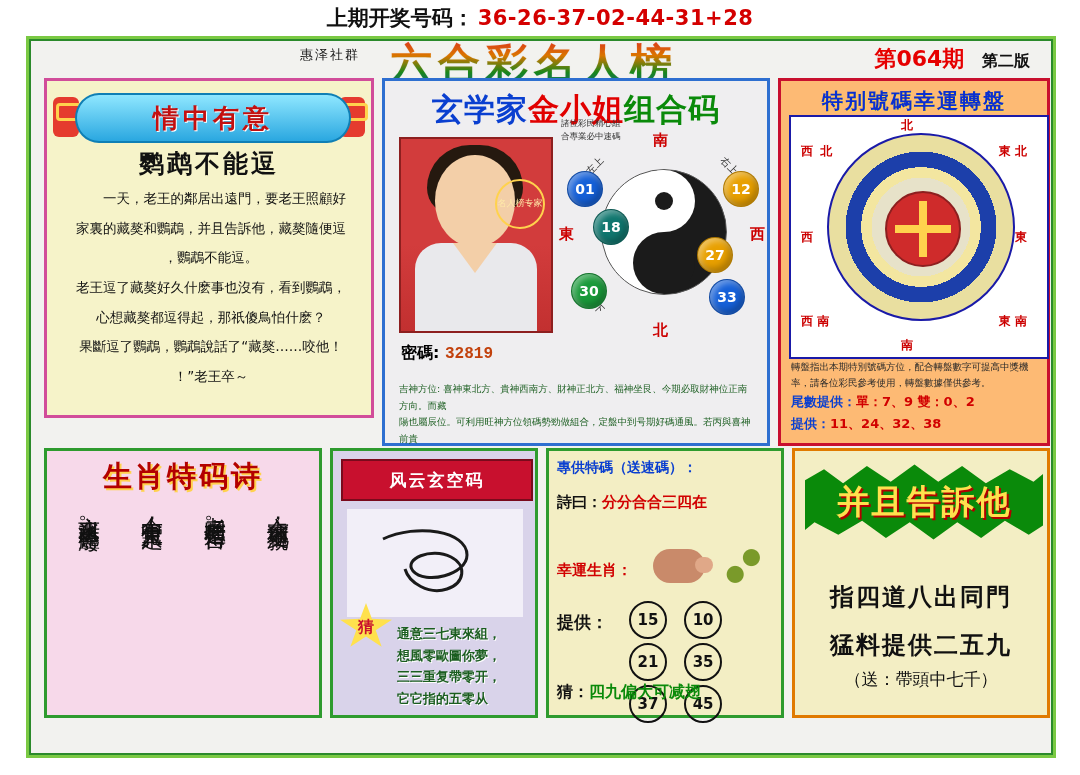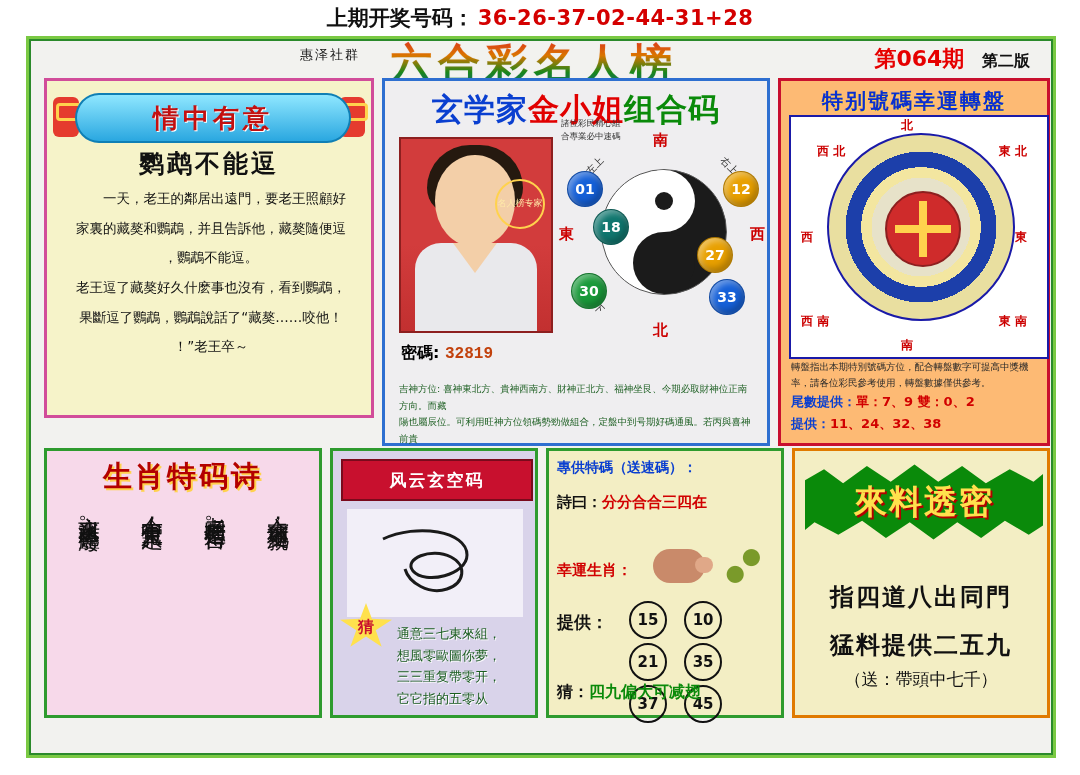--- a/index.html
+++ b/index.html
@@ -182,21 +182,21 @@
     background:#cf2b2b;border:2px solid #8d1f1f;
   }
   #p3 .wheel .hub:before,#p3 .wheel .hub:after{
     content:"";position:absolute;background:#ffd24d;
   }
   #p3 .wheel .hub:before{left:32px;top:8px;width:8px;height:56px;}
   #p3 .wheel .hub:after{left:8px;top:32px;width:56px;height:8px;}
   #p3 .dirlab{position:absolute;font-size:12px;font-weight:bold;color:#c00;}
   #p3 .l-n{left:120px;top:36px;}
   #p3 .l-s{left:120px;top:256px;}
-  #p3 .l-nw{left:36px;top:62px;}
+  #p3 .l-nw{left:20px;top:62px;font-family:Liberation Mono, monospace;}
   #p3 .l-ne{right:20px;top:62px;}
   #p3 .l-w{left:20px;top:148px;}
   #p3 .l-e{right:20px;top:148px;}
   #p3 .l-sw{left:20px;top:232px;}
   #p3 .l-se{right:20px;top:232px;}
   #p3 .blurb{
     position:absolute;left:10px;right:10px;top:278px;font-size:9.5px;line-height:1.7;color:#2a2a2a;
   }
   #p3 .prov{
     position:absolute;left:10px;right:10px;bottom:8px;font-size:13px;line-height:1.7;color:#0a3fd0;font-weight:bold;
@@ -234,21 +234,21 @@
     position:absolute;left:14px;top:58px;width:176px;height:108px;background:#f2eff8;
   }
   #p5 .star{
     position:absolute;left:6px;bottom:64px;width:54px;height:48px;
     background:#ffe14d;clip-path:polygon(50% 0,61% 33%,98% 35%,68% 57%,79% 91%,50% 70%,21% 91%,32% 57%,2% 35%,39% 33%);
     border:0;display:flex;align-items:center;justify-content:center;
   }
   #p5 .star span{font-size:16px;font-weight:bold;color:#c8102e;}
   #p5 .rhyme{
     position:absolute;left:64px;right:6px;bottom:6px;
-    font-size:13px;line-height:1.65;font-weight:normal;color:#1b5e20;
+    font-size:13px;line-height:1.65;font-weight:bold;color:#1b5e20;
     text-shadow:1px 1px 0 #fff;
   }
 
   
   #p6{left:546px;top:448px;width:238px;height:270px;background:#f3eec4;border:3px solid #2e9b2e;}
   #p6 .l1{position:absolute;left:8px;top:8px;font-size:14px;font-weight:bold;color:#0a3fd0;}
   #p6 .l2{position:absolute;left:8px;top:42px;font-size:15px;font-weight:bold;color:#111;}
   #p6 .l2 em{font-style:normal;color:#d10000;}
   #p6 .l3{position:absolute;left:8px;top:110px;font-size:15px;font-weight:bold;color:#d10000;}
   #p6 .zodiac{position:absolute;right:8px;top:94px;width:120px;height:42px;}
@@ -310,20 +310,21 @@
     <div class="knot r"></div>
     <div class="ribbon">
       <span>情中有意</span>
     </div>
     <div class="headline">鹦鹉不能逗</div>
     <div class="body">
       <p class="ind">一天，老王的鄰居出遠門，要老王照顧好</p>
       <p>家裏的藏獒和鸚鵡，并且告訴他，藏獒隨便逗</p>
       <p>，鸚鵡不能逗。</p>
       <p>老王逗了藏獒好久什麽事也沒有，看到鸚鵡，</p>
+      <p>心想藏獒都逗得起，那祇傻鳥怕什麽？</p>
       <p>果斷逗了鸚鵡，鸚鵡說話了“藏獒……咬他！</p>
       <p>！”老王卒～</p>
     </div>
   </div>
 
   <div class="panel" id="p2">
     <div class="ttl">
       <span class="a">玄学家</span><span class="b">金小姐</span><span class="c">组合码</span>
     </div>
 
@@ -447,20 +448,20 @@
       <span class="circ">37</span>
       <span class="circ">45</span>
     </div>
     <div class="l5">
       <span>猜：</span><em>四九偏大可减翅</em>
     </div>
   </div>
 
   <div class="panel" id="p7">
     <div class="burst">
-      <span>來料透密</span>
+      <span>并且告訴他</span>
     </div>
     <div class="r1">指四道八出同門</div>
     <div class="r2">猛料提供二五九</div>
     <div class="r3">（送：帶頭中七千）</div>
   </div>
 
 </div>
 
 </body></html>

